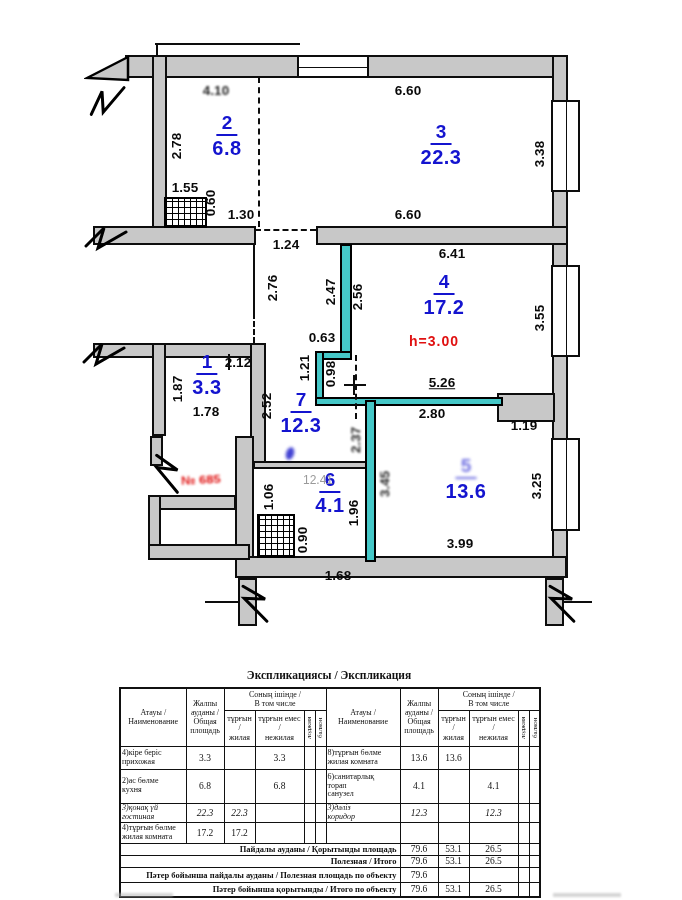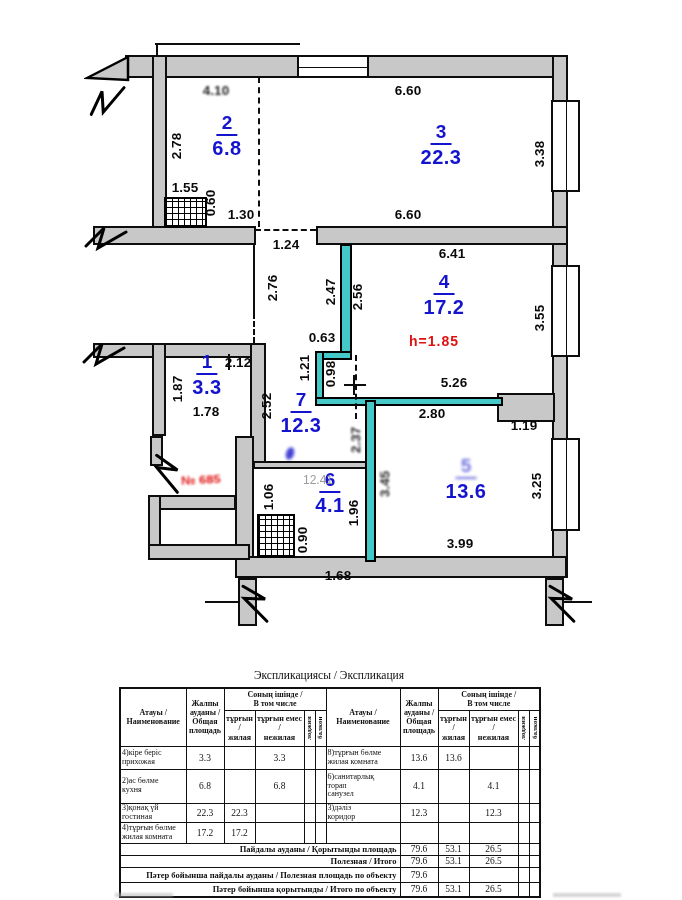--- a/index.html
+++ b/index.html
@@ -32,25 +32,25 @@
   .rednote{position:absolute;color:#e01111;font-weight:bold;font-size:14px;
            filter:blur(0.7px);letter-spacing:1px;white-space:nowrap;}
   .stamp{position:absolute;color:#e01111;font-weight:bold;font-size:13px;
          filter:blur(1.3px);transform:rotate(-3deg) scaleY(.9);white-space:nowrap;}
   .wmark{position:absolute;color:#9a9a9a;font-weight:normal;font-size:12px;filter:blur(.4px);}
   .bluedot{position:absolute;width:8px;height:13px;background:#2323cc;border-radius:50%;
            filter:blur(1.4px);opacity:.85;transform:rotate(18deg);}
   .smear{position:absolute;background:#b5b5b5;filter:blur(1.2px);opacity:.55;}
   
   #tbl-title{position:absolute;left:119px;top:669px;width:420px;text-align:center;
-     font-family:"Liberation Serif",serif;font-weight:normal;font-size:11.5px;color:#111;}
+     font-family:"Liberation Serif",serif;font-weight:bold;font-size:11.5px;color:#111;}
   #expl{position:absolute;left:119px;top:687px;width:420px;border-collapse:collapse;
      table-layout:fixed;font-family:"Liberation Serif",serif;color:#111;border:2px solid #111;}
   #expl td,#expl th{border:1px solid #111;padding:0 1px;overflow:hidden;vertical-align:middle;}
-  #expl th{font-size:8px;font-weight:bold;line-height:1.15;text-align:center;white-space:pre-line;}
+  #expl th{font-size:8px;font-weight:normal;line-height:1.15;text-align:center;white-space:pre-line;}
   #expl td.name{font-size:8px;text-align:left;line-height:1.12;white-space:pre-line;}
   #expl td.val{font-size:9.5px;text-align:center;}
   #expl .vert{writing-mode:vertical-rl;transform:rotate(180deg);font-size:7px;padding:1px 0;
               text-align:center;letter-spacing:0;}
   #expl td.flabel{font-size:8.5px;font-weight:bold;text-align:right;padding-right:3px;white-space:nowrap;}
 </style>
 </head>
 <body>
 
 <div id="page">
@@ -143,38 +143,38 @@
       <div class="dim rot" style="left: 540px; top: 154px;">3.38</div>
       <div class="dim" style="left: 286px; top: 245px;">1.24</div>
       <div class="dim" style="left: 452px; top: 254px;">6.41</div>
       <div class="dim rot" style="left: 273px; top: 288px;">2.76</div>
       <div class="dim rot" style="left: 331px; top: 292px;">2.47</div>
       <div class="dim rot" style="left: 358px; top: 297px;">2.56</div>
       <div class="dim rot" style="left: 540px; top: 318px;">3.55</div>
       <div class="dim" style="left: 322px; top: 338px;">0.63</div>
       <div class="dim rot" style="left: 305px; top: 368px;">1.21</div>
       <div class="dim rot" style="left: 331px; top: 374px;">0.98</div>
-      <div class="dim" style="left: 454px; top: 383px;">5.26</div>
+      <div class="dim" style="left: 442px; top: 383px; text-decoration: underline;">5.26</div>
       <div class="dim" style="left: 238px; top: 363px;">2.12</div>
       <div class="dim rot" style="left: 178px; top: 389px;">1.87</div>
       <div class="dim" style="left: 206px; top: 412px;">1.78</div>
       <div class="dim rot" style="left: 267px; top: 406px;">2.52</div>
       <div class="dim" style="left: 432px; top: 414px;">2.80</div>
       <div class="dim" style="left: 524px; top: 426px;">1.19</div>
       <div class="dim rot sm" style="left: 356px; top: 440px;">2.37</div>
       <div class="dim rot sm" style="left: 385px; top: 484px;">3.45</div>
       <div class="dim rot" style="left: 537px; top: 486px;">3.25</div>
       <div class="dim rot" style="left: 269px; top: 497px;">1.06</div>
       <div class="dim rot" style="left: 354px; top: 513px;">1.96</div>
       <div class="dim rot" style="left: 303px; top: 540px;">0.90</div>
       <div class="dim" style="left: 338px; top: 544px; margin-top: 32px;">1.68</div>
       <div class="dim" style="left: 460px; top: 544px;">3.99</div>
     </div>
 
-  <div class="rednote" style="left:409px;top:333px;">h=1.85</div>
+  <div class="rednote" style="left:409px;top:333px;">h=3.00</div>
   <div class="stamp" style="left:181px;top:472px;">№ 685</div>
   <div class="wmark" style="left:303px;top:473px;">12.41</div>
   <div class="bluedot" style="left:286px;top:447px;"></div>
 
   <div id="tbl-title">Экспликациясы / Экспликация</div>
   <table id="expl">
     <colgroup>
       <col style="width:66px">
         <col style="width:38px">
         <col style="width:31px">
@@ -249,21 +249,21 @@
           <td class="val"></td>
           <td class="name">6)санитарлық
 торап
 санузел</td>
           <td class="val">4.1</td>
           <td class="val"></td>
           <td class="val">4.1</td>
           <td class="val"></td>
           <td class="val"></td>
         </tr>
-        <tr style="height: 19px;">
+        <tr style="height: 19px; font-style: italic;">
           <td class="name">3)қонақ үй
 гостиная</td>
           <td class="val">22.3</td>
           <td class="val">22.3</td>
           <td class="val"></td>
           <td class="val"></td>
           <td class="val"></td>
           <td class="name">3)дәліз
 коридор</td>
           <td class="val">12.3</td>

